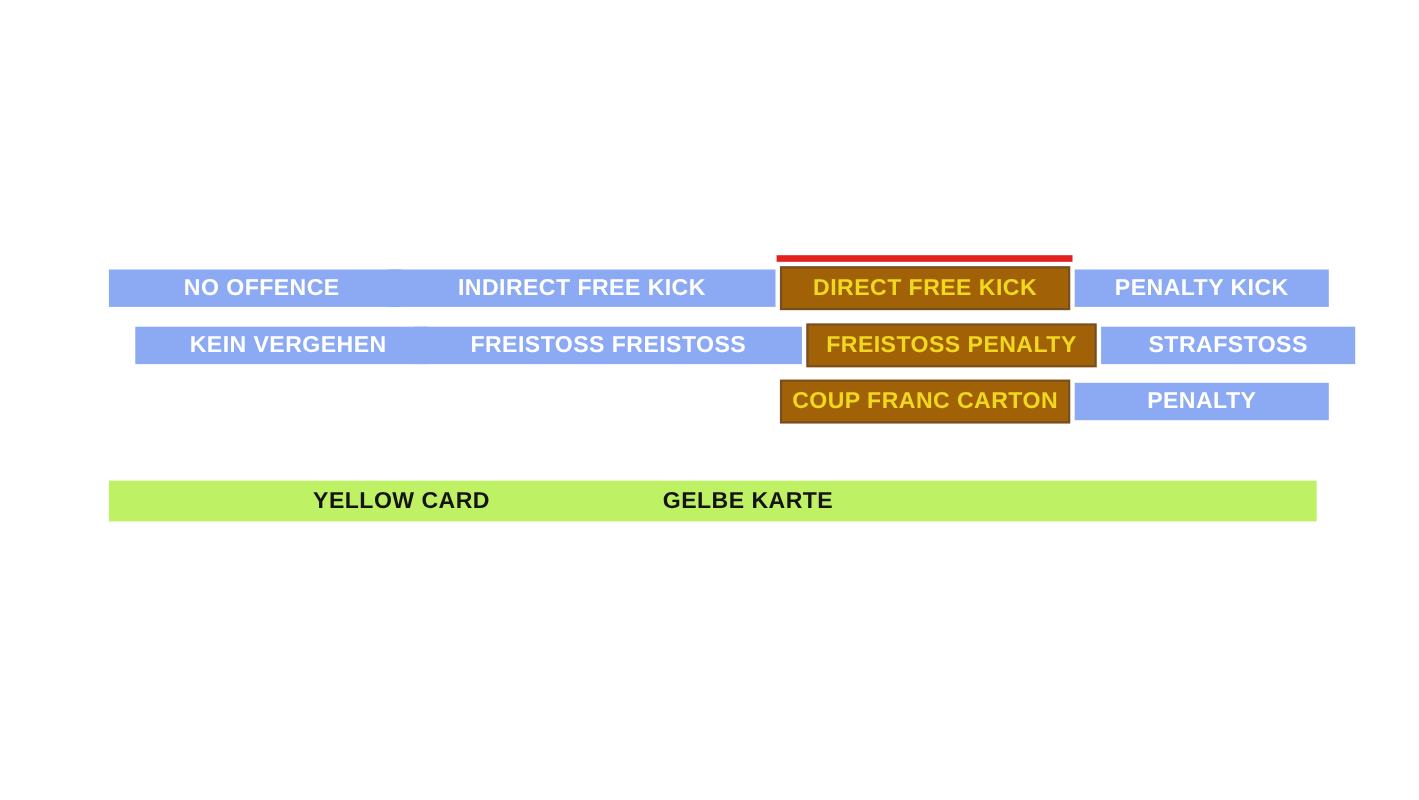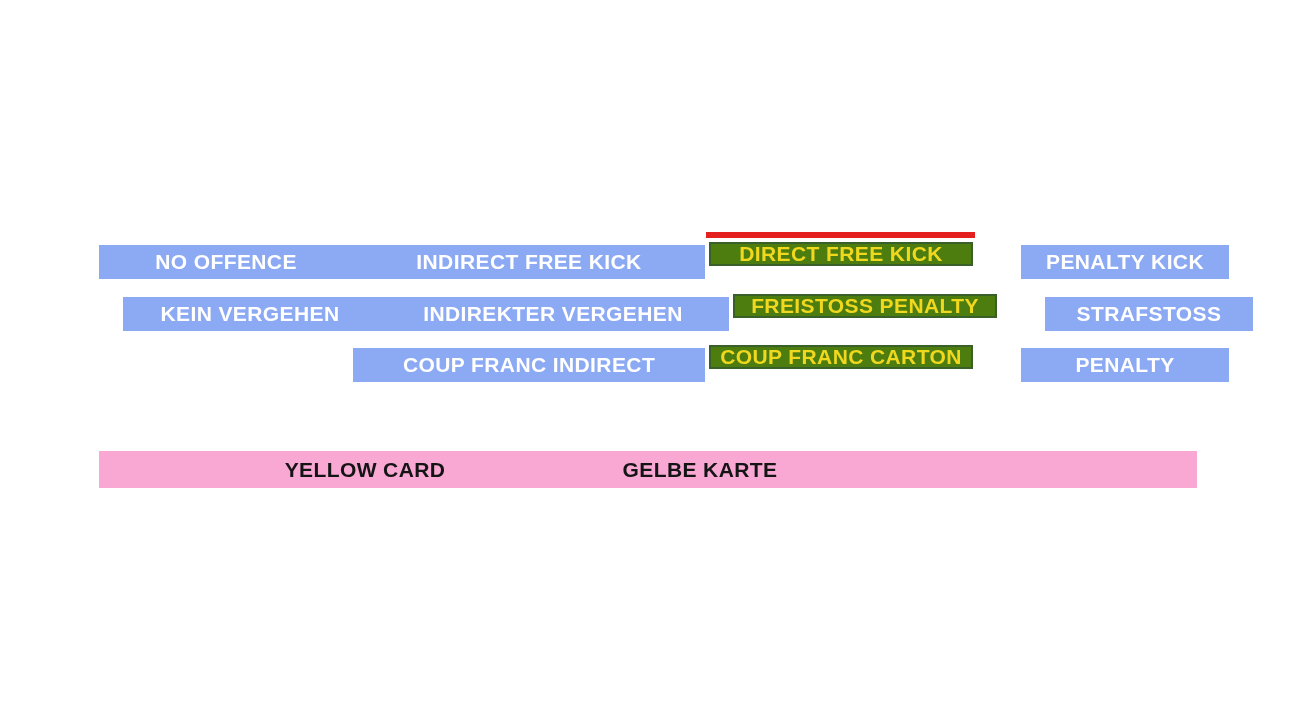--- a/index.html
+++ b/index.html
@@ -36,78 +36,77 @@
     align-items: center;
     justify-content: center;
     background: #8CA9F4;
     color: #ffffff;
     font-size: 21px;
     font-weight: bold;
     letter-spacing: 0.4px;
     white-space: nowrap;
     cursor: default;
   }
-  .c1 { left: 0;     width: 254px; }
+  .c1 { left: 0;     width: 254px; padding-left: 12px; }
   .c2 { left: 254px; width: 352px; }
   .c3 {
     left: 610px; width: 264px;
-    top: -3px; height: 24px;
-    background: #4d7c0f;
+    top: -3px; height: 40px;
+    background: #a16207;
     color: #F0D81F;
     box-shadow: inset 0 0 0 2px rgba(10, 25, 110, 0.28);
   }
-  .c4 { left: 922px; width: 208px; }
+  .c4 { left: 878px; width: 231px; }
   .sanction-bar {
     position: absolute;
     left: 99px;
-    top: 451px;
+    top: 437px;
     width: 1098px;
     height: 37px;
-    background: #f9a8d4;
+    background: #bef264;
   }
   .sanction-label {
     position: absolute;
     top: 0;
     height: 37px;
     display: flex;
     align-items: center;
     transform: translateX(-50%);
     color: #141414;
     font-size: 21px;
     font-weight: bold;
     letter-spacing: 0.4px;
     white-space: nowrap;
   }
   .sl-1 { left: 266px; }
-  .sl-2 { left: 581px; margin-left: 20px; }
+  .sl-2 { left: 581px; }
   .sl-3 { left: 906px; }
 </style>
 </head>
 <body>
 
 <div class="canvas">
 
   <div class="marker"></div>
 
   <div class="row row-1">
     <div class="cell c1">NO OFFENCE</div>
     <div class="cell c2">INDIRECT FREE KICK</div>
     <div class="cell c3">DIRECT FREE KICK</div>
     <div class="cell c4">PENALTY KICK</div>
   </div>
 
   <div class="row row-2">
     <div class="cell c1">KEIN VERGEHEN</div>
-    <div class="cell c2">INDIREKTER VERGEHEN</div>
+    <div class="cell c2">FREISTOSS FREISTOSS</div>
     <div class="cell c3">FREISTOSS PENALTY</div>
     <div class="cell c4">STRAFSTOSS</div>
   </div>
 
   <div class="row row-3">
-    <div class="cell c2">COUP FRANC INDIRECT</div>
     <div class="cell c3">COUP FRANC CARTON</div>
     <div class="cell c4">PENALTY</div>
   </div>
 
   <div class="sanction-bar">
     <div class="sanction-label sl-1">YELLOW CARD</div>
     <div class="sanction-label sl-2">GELBE KARTE</div>
   </div>
 
 </div>

